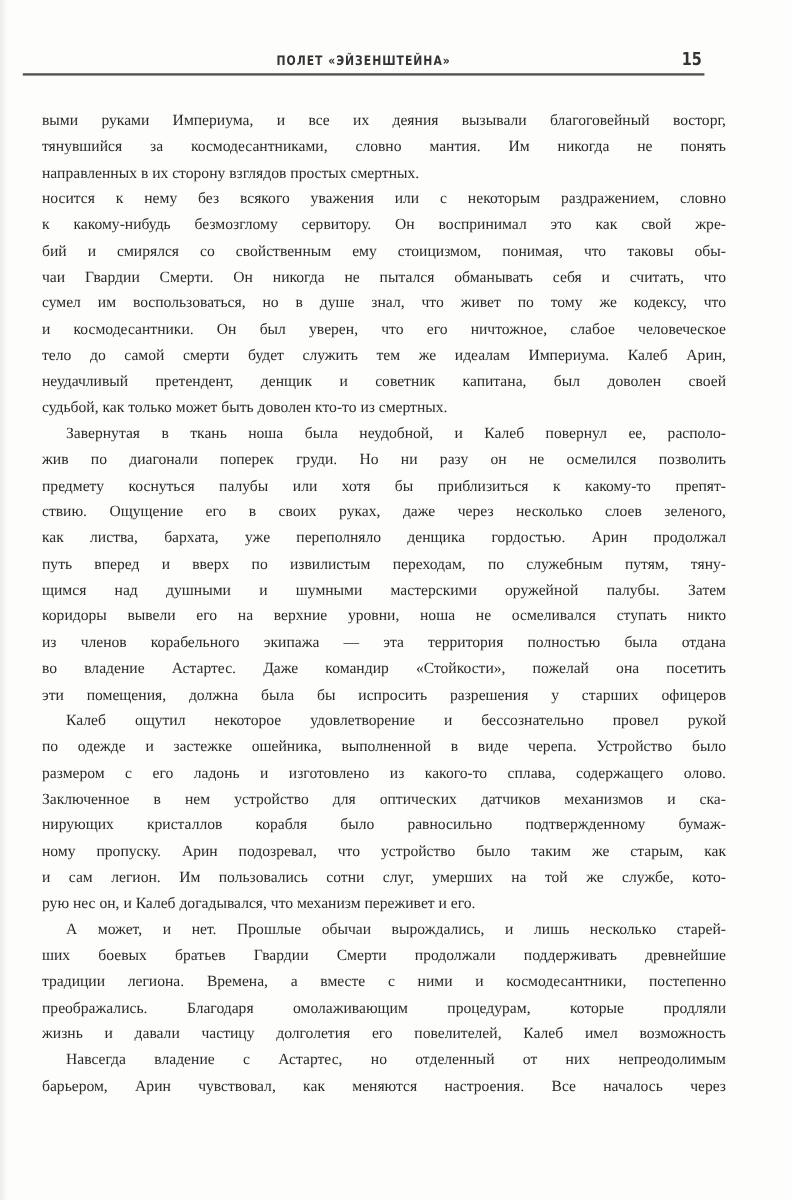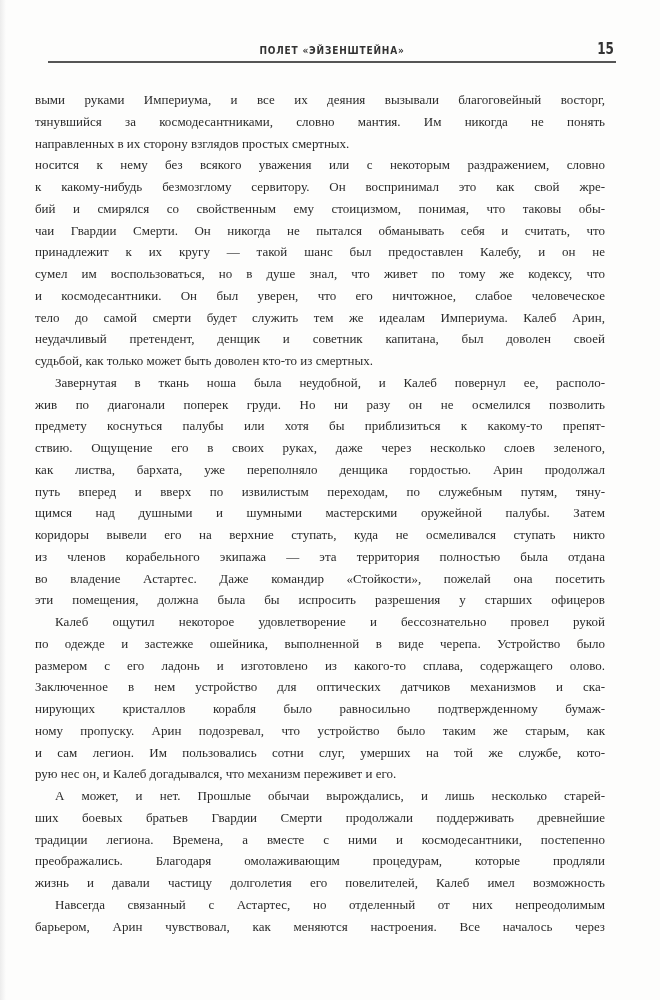--- a/index.html
+++ b/index.html
@@ -2,21 +2,21 @@
 <html><head>
 <meta charset="utf-8">
 <style>
   html, body { margin: 0; padding: 0; }
   body {
     width: 660px; height: 1000px; background: #fdfdfc; position: relative; overflow: hidden;
     font-family: "Liberation Serif", "DejaVu Serif", serif; color: #2a2a2a;
   }
   .page-edge { position: absolute; left: 0; top: 0; width: 6px; height: 1000px;
     background: linear-gradient(to right, #ececec, #fdfdfc); }
-  .header { position: absolute; left: 48px; top: 38px; width: 568px; height: 24px; }
+  .header { position: absolute; left: 19px; top: 38px; width: 568px; height: 24px; }
   .running-title {
     position: absolute; left: 0; right: 0; top: 6px; text-align: center;
     font-family: "DejaVu Sans", "Liberation Sans", sans-serif; font-weight: bold;
     font-size: 11px; letter-spacing: 1px; color: #333; transform: scaleX(0.82);
   }
   .page-number {
     position: absolute; right: 2px; top: 2px;
     font-family: "DejaVu Sans", "Liberation Sans", sans-serif; font-weight: bold;
     font-size: 15px; color: #333; transform: scaleX(0.8); transform-origin: right;
   }
@@ -44,36 +44,35 @@
     <div class="paragraph">
       <div class="line">выми руками Империума, и все их деяния вызывали благоговейный восторг,</div>
       <div class="line">тянувшийся за космодесантниками, словно мантия. Им никогда не понять</div>
       <div class="line last">направленных в их сторону взглядов простых смертных.</div>
     </div>
     <div class="paragraph">
       <div class="line">носится к нему без всякого уважения или с некоторым раздражением, словно</div>
       <div class="line">к какому-нибудь безмозглому сервитору. Он воспринимал это как свой жре-</div>
       <div class="line">бий и смирялся со свойственным ему стоицизмом, понимая, что таковы обы-</div>
       <div class="line">чаи Гвардии Смерти. Он никогда не пытался обманывать себя и считать, что</div>
-      <div class="line">принадлежит к их кругу — такой шанс был предоставлен Калебу, и он не</div>
       <div class="line">сумел им воспользоваться, но в душе знал, что живет по тому же кодексу, что</div>
       <div class="line">и космодесантники. Он был уверен, что его ничтожное, слабое человеческое</div>
       <div class="line">тело до самой смерти будет служить тем же идеалам Империума. Калеб Арин,</div>
       <div class="line">неудачливый претендент, денщик и советник капитана, был доволен своей</div>
       <div class="line last">судьбой, как только может быть доволен кто-то из смертных.</div>
     </div>
     <div class="paragraph">
       <div class="line indent">Завернутая в ткань ноша была неудобной, и Калеб повернул ее, располо-</div>
       <div class="line">жив по диагонали поперек груди. Но ни разу он не осмелился позволить</div>
       <div class="line">предмету коснуться палубы или хотя бы приблизиться к какому-то препят-</div>
       <div class="line">ствию. Ощущение его в своих руках, даже через несколько слоев зеленого,</div>
       <div class="line">как листва, бархата, уже переполняло денщика гордостью. Арин продолжал</div>
       <div class="line">путь вперед и вверх по извилистым переходам, по служебным путям, тяну-</div>
       <div class="line">щимся над душными и шумными мастерскими оружейной палубы. Затем</div>
-      <div class="line">коридоры вывели его на верхние ступать, куда не осмеливался ступать никто</div>
+      <div class="line">коридоры вывели его на верхние уровни, ноша не осмеливался ступать никто</div>
       <div class="line">из членов корабельного экипажа — эта территория полностью была отдана</div>
       <div class="line">во владение Астартес. Даже командир «Стойкости», пожелай она посетить</div>
       <div class="line">эти помещения, должна была бы испросить разрешения у старших офицеров</div>
     </div>
     <div class="paragraph">
       <div class="line indent">Калеб ощутил некоторое удовлетворение и бессознательно провел рукой</div>
       <div class="line">по одежде и застежке ошейника, выполненной в виде черепа. Устройство было</div>
       <div class="line">размером с его ладонь и изготовлено из какого-то сплава, содержащего олово.</div>
       <div class="line">Заключенное в нем устройство для оптических датчиков механизмов и ска-</div>
       <div class="line">нирующих кристаллов корабля было равносильно подтвержденному бумаж-</div>
@@ -82,16 +81,16 @@
       <div class="line last">рую нес он, и Калеб догадывался, что механизм переживет и его.</div>
     </div>
     <div class="paragraph">
       <div class="line indent">А может, и нет. Прошлые обычаи вырождались, и лишь несколько старей-</div>
       <div class="line">ших боевых братьев Гвардии Смерти продолжали поддерживать древнейшие</div>
       <div class="line">традиции легиона. Времена, а вместе с ними и космодесантники, постепенно</div>
       <div class="line">преображались. Благодаря омолаживающим процедурам, которые продляли</div>
       <div class="line">жизнь и давали частицу долголетия его повелителей, Калеб имел возможность</div>
     </div>
     <div class="paragraph">
-      <div class="line indent">Навсегда связанный с Астартес, но отделенный от них непреодолимым</div>
+      <div class="line indent">Навсегда владение с Астартес, но отделенный от них непреодолимым</div>
       <div class="line">барьером, Арин чувствовал, как меняются настроения. Все началось через</div>
     </div>
   </div>
 
 </body></html>

